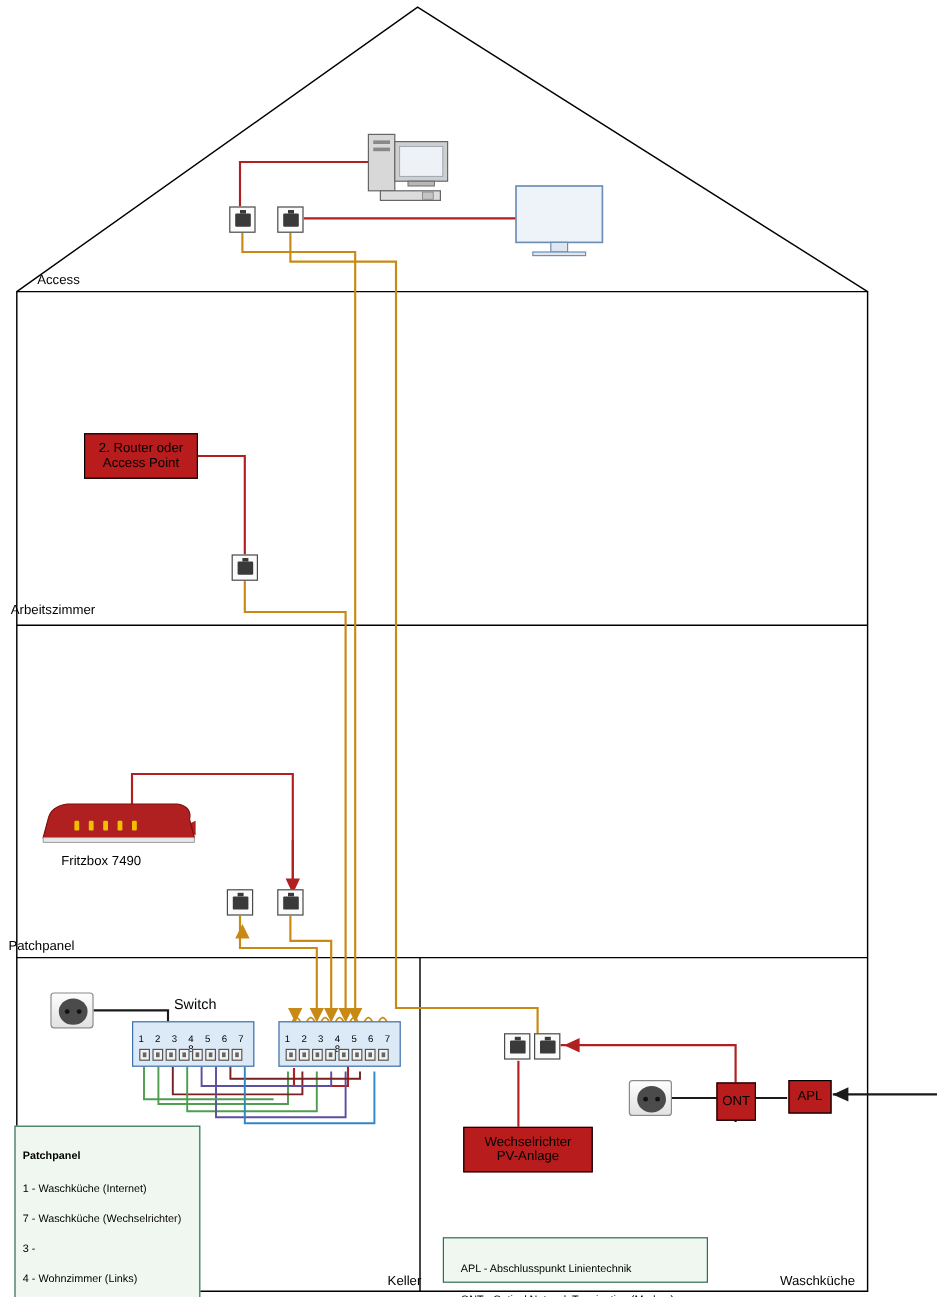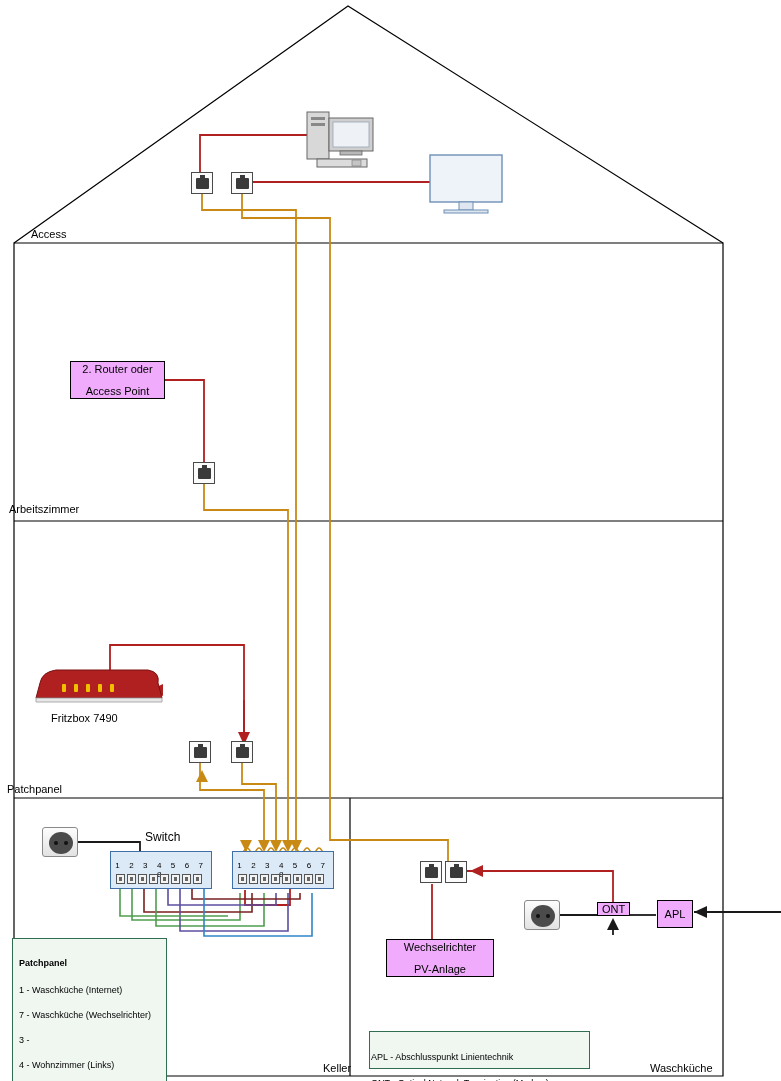--- a/index.html
+++ b/index.html
@@ -37,23 +37,23 @@
   .roomlbl {
     position: absolute;
     font-size: 11px;
     color: #000;
     white-space: pre;
   }
   .boxnode {
     position: absolute;
     box-sizing: border-box;
     border: 1px solid #000;
-    background: #f0abfc;
+    background: #b91c1c;
     font-size: 11px;
-    line-height: 22px;
+    line-height: 12px;
     text-align: center;
     display: flex;
     align-items: center;
     justify-content: center;
     white-space: pre-line;
   }
   .legend {
     position: absolute;
     box-sizing: border-box;
     border: 1px solid #2f6e4f;
@@ -69,21 +69,21 @@
     display: block;
     margin-bottom: 2px;
   }
   .legend2 {
     position: absolute;
     box-sizing: border-box;
     border: 1px solid #2f6e4f;
     background: #f0f7f1;
     font-size: 9px;
     line-height: 13px;
-    padding: 6px 1px;
+    padding: 6px 14px;
     white-space: pre-line;
     color: #000;
   }
   
   .jack {
     position: absolute;
     width: 22px;
     height: 22px;
     box-sizing: border-box;
     border: 1px solid #4a4a4a;
@@ -348,21 +348,21 @@
     <span class="hole1"></span>
     <span class="hole2"></span>
   </div>
 
   <div class="boxnode" style="left:70px; top:361px; width:95px; height:38px;">2. Router oder
 Access Point</div>
 
   <div class="boxnode" style="left:386px; top:939px; width:108px; height:38px;">Wechselrichter
 PV-Anlage</div>
 
-  <div class="boxnode" style="left:597px; top:902px; width:33px; height:14px;">ONT</div>
+  <div class="boxnode" style="left:597px; top:902px; width:33px; height:32px;">ONT</div>
 
   <div class="boxnode" style="left:657px; top:900px; width:36px; height:28px;">APL</div>
 
   <div class="lbl" style="left:51px; top:712px;">Fritzbox 7490</div>
   <div class="lbl" style="left:145px; top:831px; font-size:12px;">Switch</div>
 
   <div class="panel" style="left:110px; top:851px; width:102px; height:38px;">
     <div class="nums">1 2 3 4 5 6 7 8</div>
     <div class="ports">
       <i></i>

